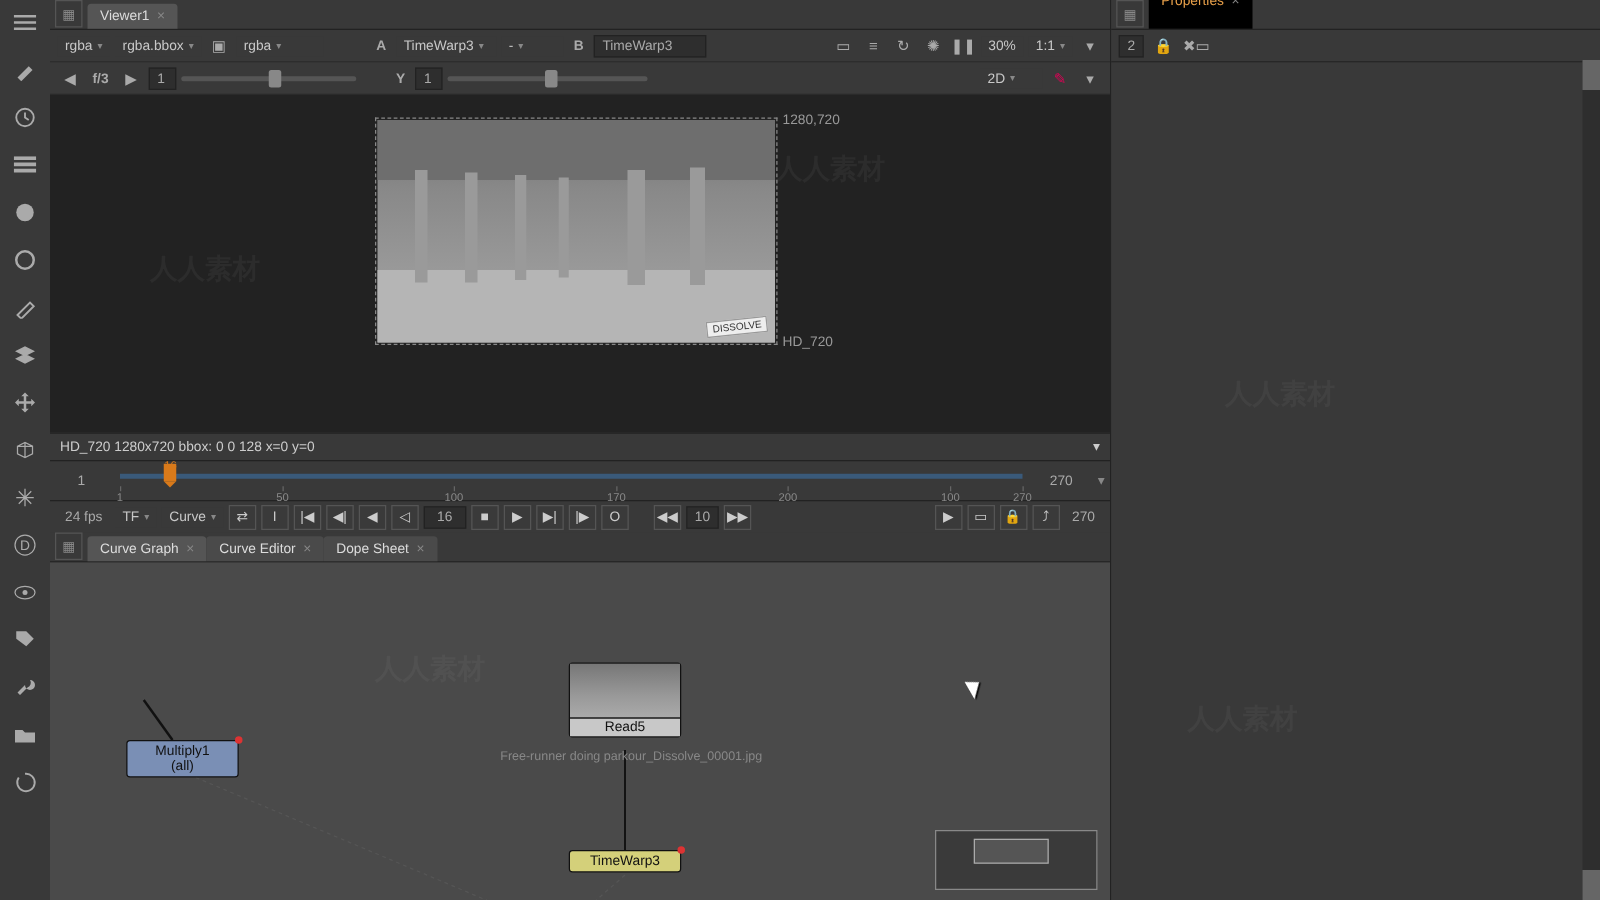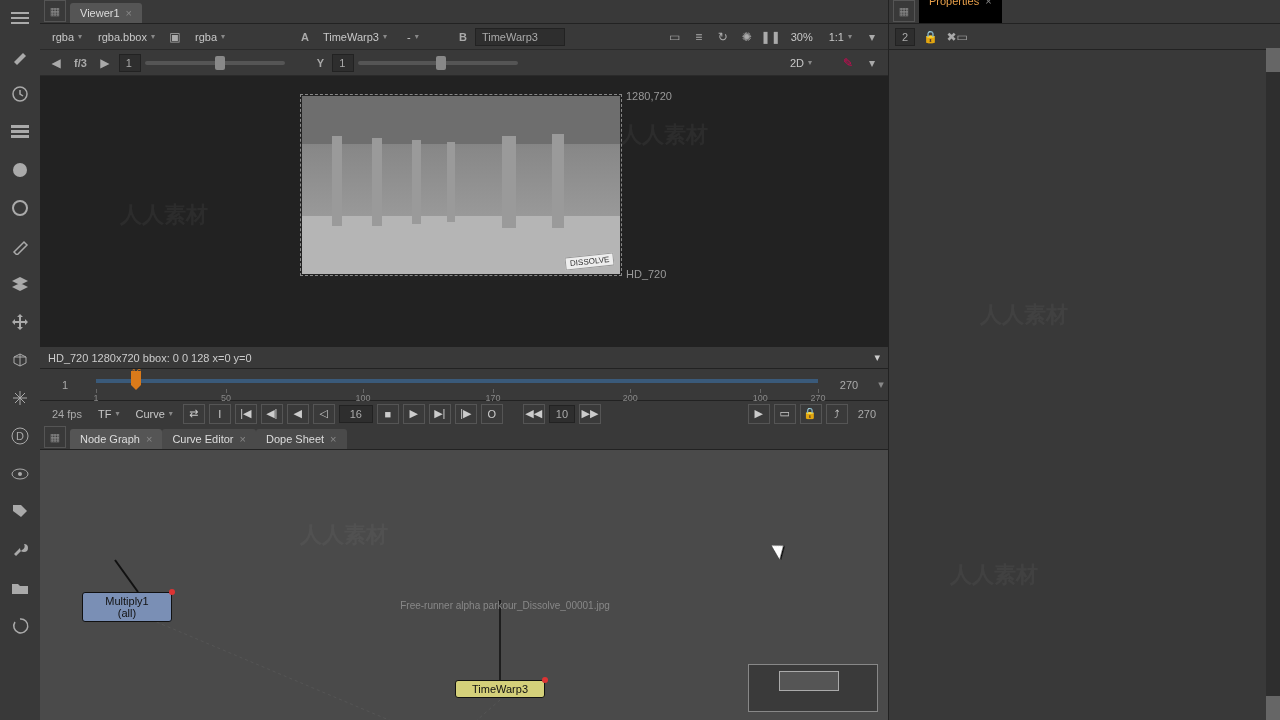--- a/index.html
+++ b/index.html
@@ -339,48 +339,52 @@
       <div class="tp-btn">▶</div>
       <div class="tp-btn">▭</div>
       <div class="tp-btn">🔒</div>
       <div class="tp-btn">⤴</div>
       <span class="tp-txt">270</span>
     </div>
 
     <div class="lower-tabs">
       <div class="tab-handle">▦</div>
       <div class="tab active">
-        <span>Node Graph</span>
+        <span>Curve Graph</span>
         <span class="close">×</span>
       </div>
       <div class="tab">
         <span>Curve Editor</span>
         <span class="close">×</span>
       </div>
       <div class="tab">
         <span>Dope Sheet</span>
         <span class="close">×</span>
       </div>
     </div>
 
     <div class="node-graph">
       <svg class="wire" width="848" height="320">
         <line x1="75" y1="110" x2="98" y2="142" stroke="#111" stroke-width="2"></line>
         <line x1="460" y1="150" x2="460" y2="230" stroke="#111" stroke-width="1.5"></line>
         <path d="M100 165 L420 300" stroke="#555" stroke-width="1" stroke-dasharray="3 3"></path>
         <path d="M460 250 L380 320" stroke="#555" stroke-width="1" stroke-dasharray="3 3"></path>
       </svg>
 
-      <div class="node node-multiply" style="left:42px; top:142px;">
+      <div class="node node-multiply" style="left:61px; top:142px;">
         <div>Multiply1</div>
         <div>(all)</div>
         <div class="red-dot" style="right:-4px;top:-4px;"></div>
       </div>
 
-      <div class="node-sub" style="left:325px; top:150px; width:280px;">Free-runner alpha parkour_Dissolve_00001.jpg</div>
+      <div class="node node-read" style="left:415px; top:80px;">
+        <div class="thumb"></div>
+        <div class="lbl2">Read5</div>
+      </div>
+      <div class="node-sub" style="left:325px; top:150px; width:280px;">Free-runner doing parkour_Dissolve_00001.jpg</div>
 
       <div class="node node-tw" style="left:415px; top:230px;">
         <span>TimeWarp3</span>
         <div class="red-dot" style="right:-4px;top:-4px;"></div>
       </div>
 
       <div class="cursor-arrow" style="left:735px; top:92px;"></div>
 
       <div class="navigator">
         <div class="nav-inner" style="left:30px;top:6px;width:60px;height:20px;"></div>

